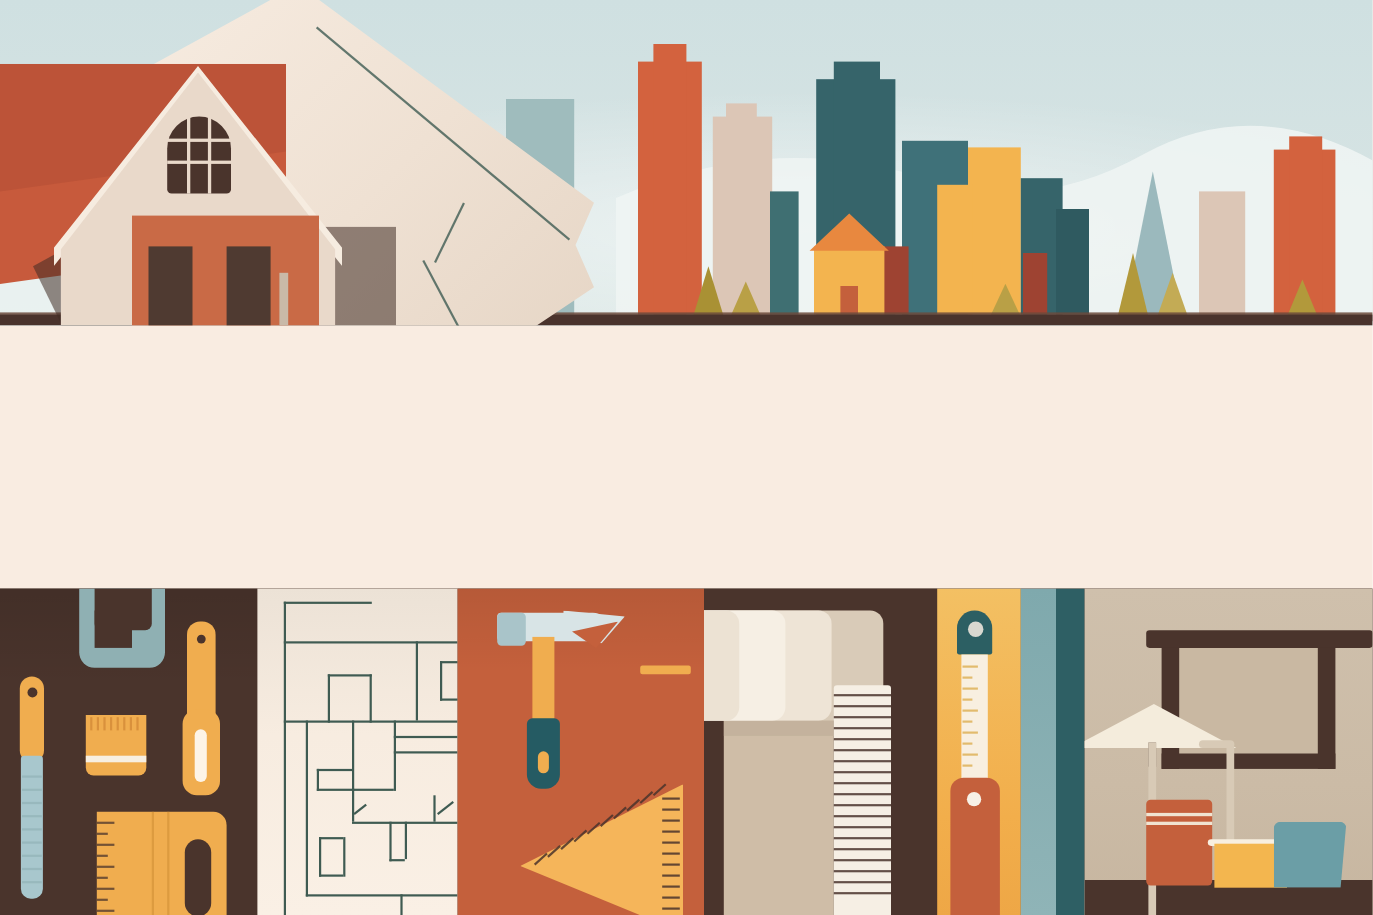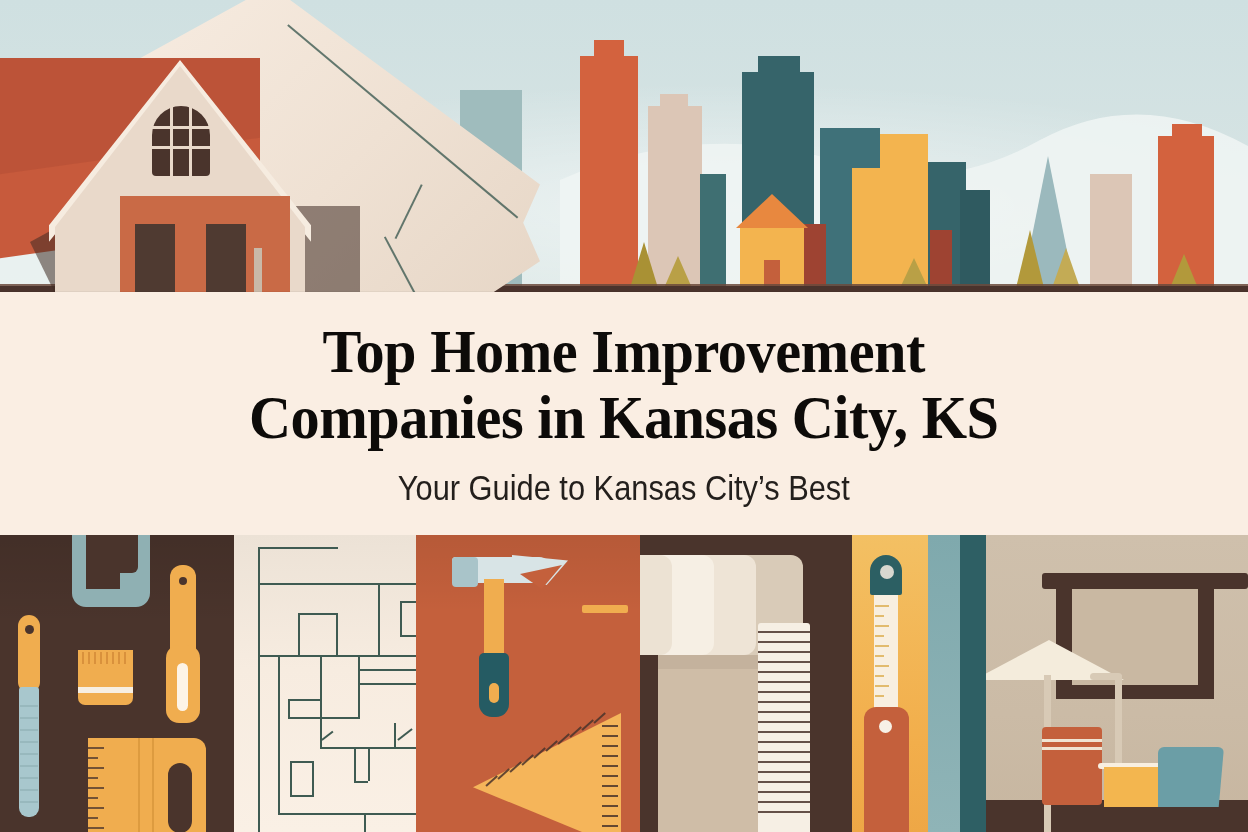--- a/index.html
+++ b/index.html
@@ -218,27 +218,20 @@
         <div class="gw-line" style="left:0;top:20px;width:58px;height:3px;"></div>
         <div class="gw-line" style="left:0;top:40px;width:58px;height:3px;"></div>
       </div>
       <div class="door-box"></div>
       <div class="door" style="left:165px;"></div>
       <div class="door" style="left:236px;"></div>
       <div class="door2" style="left:284px;"></div>
     </div>
   </div>
 
-  <div class="band">
-    <h1 class="title">
-      <span>Top Home Improvement</span>
-      <span>Companies in Kansas City, KS</span>
-    </h1>
-    <div class="subtitle">Your Guide to Kansas City’s Best</div>
-  </div>
 
   <div class="scene-bot">
 
     <div class="panel p1">
       <div class="p1sh"></div>
       <div class="saw-blade"></div>
       <div class="saw-notch"></div>
       <div class="saw-notch2"></div>
 
       <div class="handle-knife"></div>

